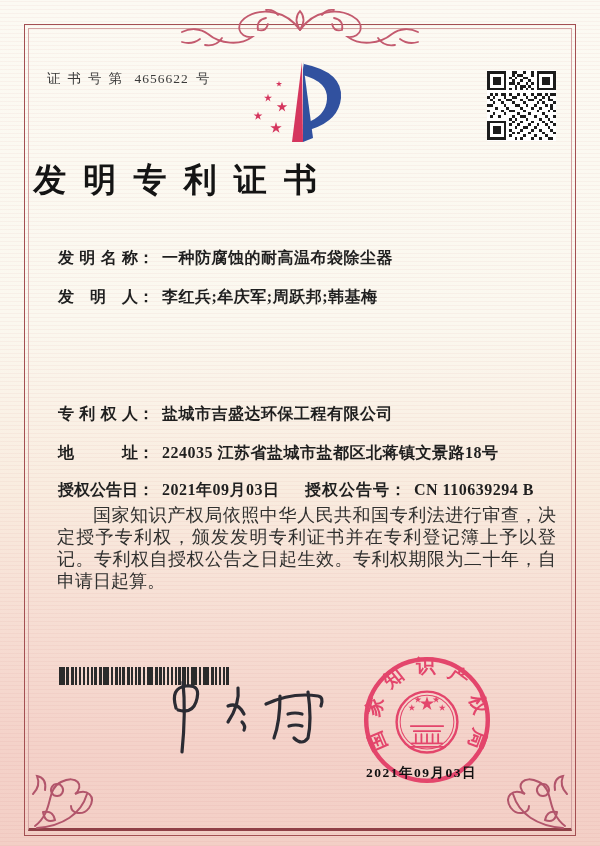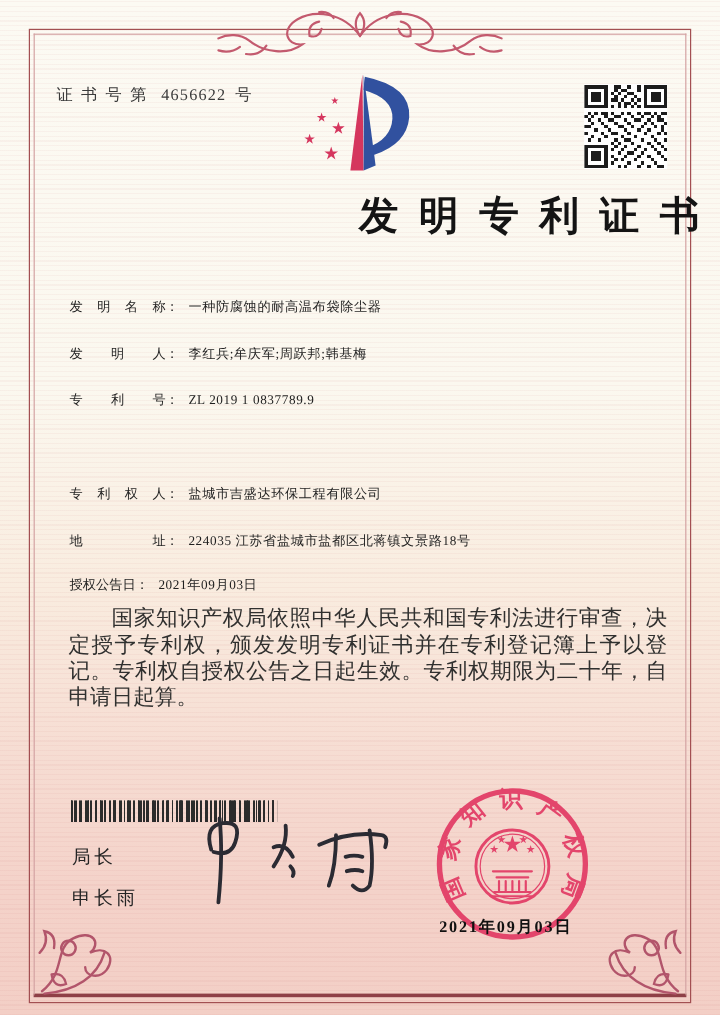--- a/index.html
+++ b/index.html
@@ -16,24 +16,24 @@
   .frame-outer { position:absolute; left:24px; right:24px; top:24px; bottom:10px;
     border:1.5px solid #a34f52; border-bottom:1.5px solid #a34f52; pointer-events:none;}
   .frame-inner { position:absolute; left:28px; right:28px; top:28px; bottom:15px;
     border:1px solid #d4a3a3; border-bottom:3px solid #8f3f46; pointer-events:none;}
   
   .cert-no { position:absolute; left:47px; top:70px; font-size:13.5px; color:#3a3a3a; }
   .cert-no .sp { letter-spacing:7px; }
   .cert-no .num { letter-spacing:1px; margin-left:2px; margin-right:4px; }
   .logo { position:absolute; left:246px; top:54px; }
   .qr { position:absolute; left:487px; top:70px; width:69px; height:71px; background:#fff; }
-  .title { position:absolute; left:16px; right:0; top:158px; text-align:right;
+  .title { position:absolute; left:16px; right:0; top:158px; text-align:left;
     font-size:33px; font-weight:600; color:#141414; letter-spacing:0.52em; text-indent:0.52em; }
   
-  .row { position:absolute; left:58px; font-size:11px; color:#1f1f1f; white-space:nowrap; }
+  .row { position:absolute; left:58px; font-size:16px; color:#1f1f1f; white-space:nowrap;font-weight:bold; }
   .row .lbl { display:inline-block; width:80px; text-align:justify; text-align-last:justify; vertical-align:bottom; }
   .row .val { margin-left:8px; letter-spacing:0.5px; }
   .row .pair2 { position:absolute; left:247px; top:0; }
   .row .pair2 .lbl { width:auto; letter-spacing:1px; }
   .paras { position:absolute; left:57px; top:504px; width:499px; font-size:18px;
     line-height:22px; text-align:justify; color:#30302f; }
   .paras p { text-indent:2em; }
   
   .barcode { position:absolute; left:59px; top:667px; width:172px; height:18px;
     background:
@@ -145,43 +145,39 @@
   </div>
 
   <div class="title">发明专利证书</div>
 
   <div class="row" style="top:248px">
     <span class="lbl">发明名称</span><span>：</span><span class="val">一种防腐蚀的耐高温布袋除尘器</span>
   </div>
   <div class="row" style="top:287px">
     <span class="lbl">发明人</span><span>：</span><span class="val">李红兵;牟庆军;周跃邦;韩基梅</span>
   </div>
-  <div class="row" style="top:326px">
-    <span class="lbl">专利号</span><span>：</span><span class="val">ZL 2019 1 0837789.9</span>
-  </div>
   <div class="row" style="top:404px">
     <span class="lbl">专利权人</span><span>：</span><span class="val">盐城市吉盛达环保工程有限公司</span>
   </div>
   <div class="row" style="top:443px">
     <span class="lbl">地址</span><span>：</span><span class="val">224035 江苏省盐城市盐都区北蒋镇文景路18号</span>
   </div>
   <div class="row" style="top:480px; right:45px;">
     <span>授权公告日</span><span>：</span><span class="val">2021年09月03日</span>
+    <span class="pair2">
+      <span class="lbl">授权公告号</span><span>：</span><span class="val">CN 110639294 B</span>
+    </span>
   </div>
 
   <div class="paras">
     <p>国家知识产权局依照中华人民共和国专利法进行审查，决定授予专利权，颁发发明专利证书并在专利登记簿上予以登记。专利权自授权公告之日起生效。专利权期限为二十年，自申请日起算。</p>
   </div>
 
   <div class="barcode"></div>
 
-  <div class="bureau">
-    <div>局长</div>
-    <div>申长雨</div>
-  </div>
 
   <svg class="sig" width="190" height="85" viewBox="0 0 190 85">
     <g fill="none" stroke="#2b2b33" stroke-width="3.2" stroke-linecap="round" stroke-linejoin="round">
       <path d="M26 32 q-6 -20 10 -22 q16 -2 10 16 q-4 12 -18 8"></path>
       <path d="M33 6 q3 30 -1 70"></path>
       <path d="M88 12 q2 16 -10 34"></path>
       <path d="M78 30 q10 -4 16 8"></path>
       <path d="M92 46 q4 4 2 8"></path>
       <path d="M116 28 q26 -12 52 -8 q6 1 3 10"></path>
       <path d="M130 20 q0 26 -6 42"></path>

